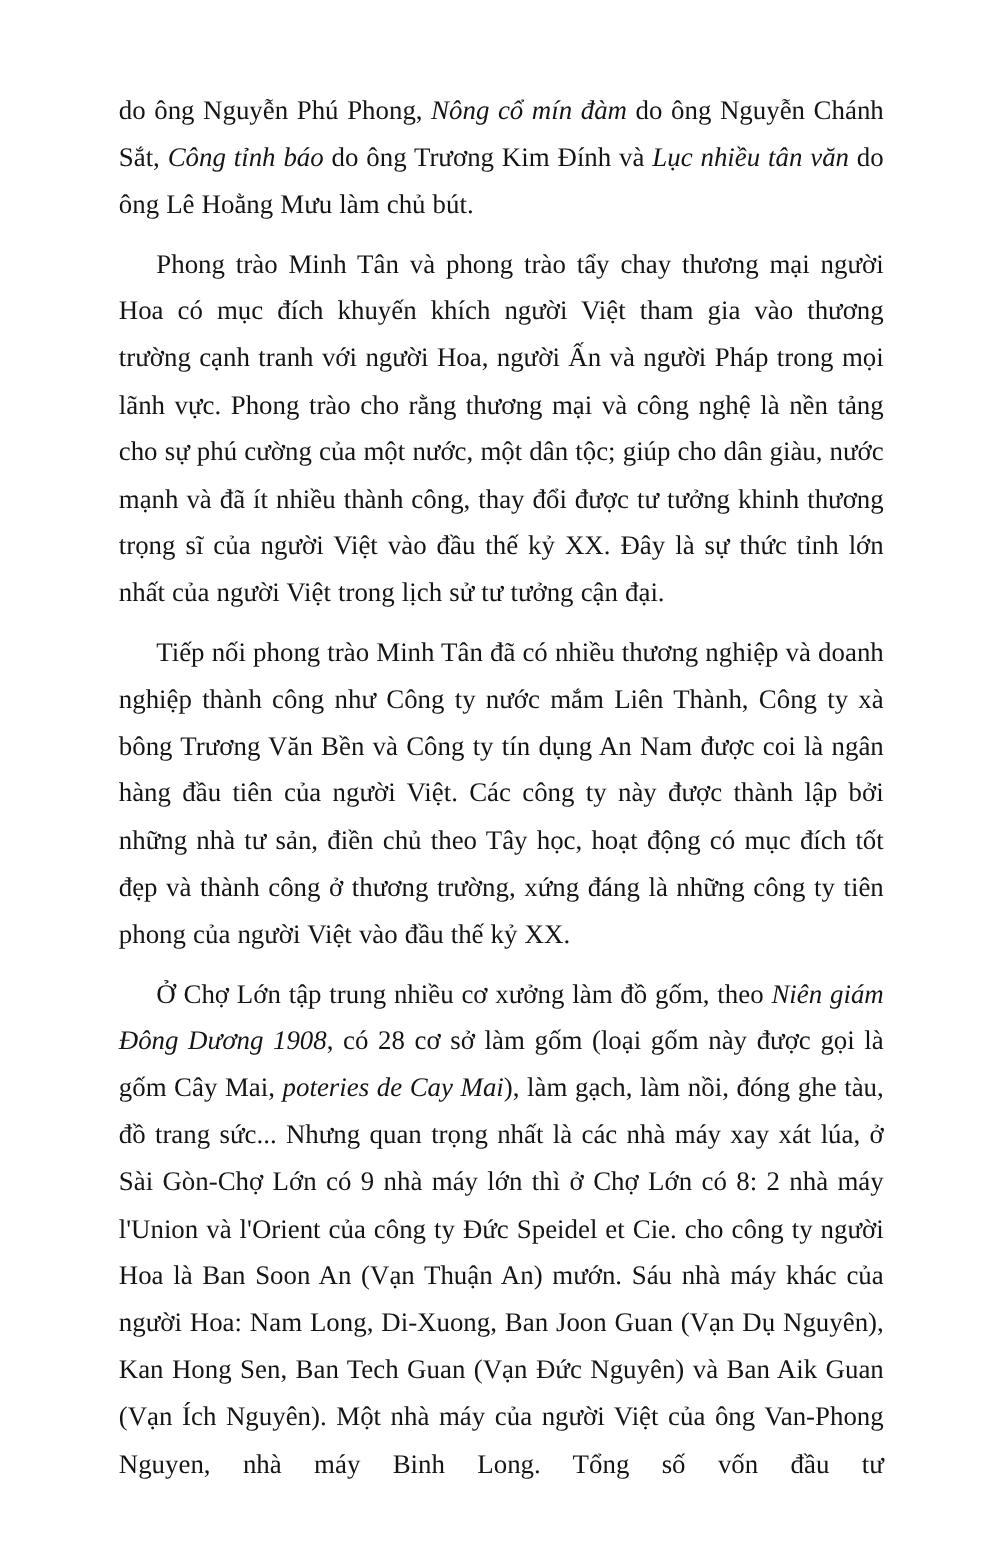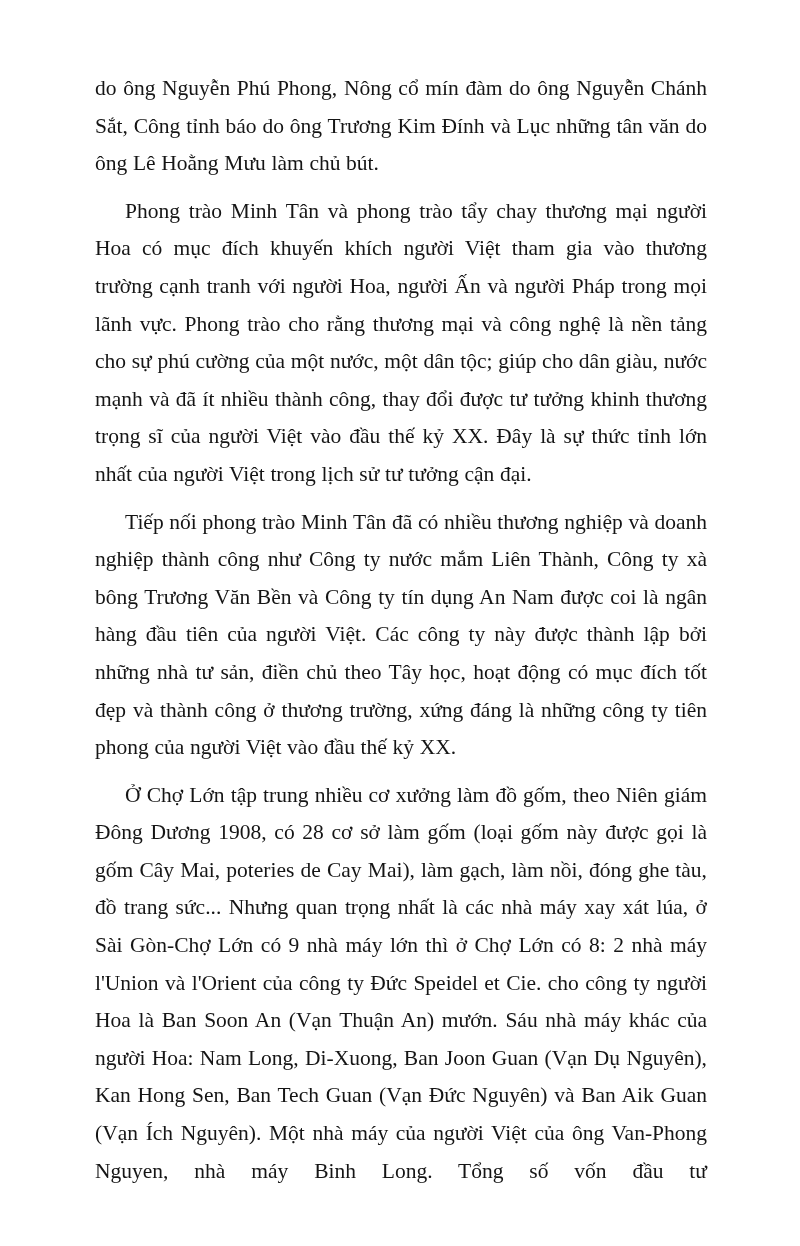--- a/index.html
+++ b/index.html
@@ -33,20 +33,21 @@
     hyphens: none;
     word-spacing: 0.3px;
   }
   .para:last-of-type {
     margin-bottom: 0;
   }
   .para.indent {
     text-indent: 30px;
   }
   .para .it {
+    font-style: italic;
     margin-top: 28px;
   }
   
   .para.continues {
     text-align-last: justify;
   }
   .footer {
     position: absolute;
     left: 95px;
     top: 1138px;
@@ -79,20 +80,20 @@
     letter-spacing: 0.1px;
     word-spacing: 1.2px;
   }
 </style>
 </head>
 <body>
 
 <div class="page" style="background: rgb(255, 255, 255);">
 
   <div class="text-column">
-    <p class="para" id="p1" style="color: rgb(21, 21, 21);"><span>do ông Nguyễn Phú Phong, </span><span class="it">Nông cổ mín đàm</span><span> do ông Nguyễn Chánh Sắt, </span><span class="it">Công tỉnh báo</span><span> do ông Trương Kim Đính và </span><span class="it">Lục những tân văn</span><span> do ông Lê Hoằng Mưu làm chủ bút.</span></p>
+    <p class="para" id="p1" style="color: rgb(21, 21, 21);"><span>do ông Nguyễn Phú Phong, </span><span class="it">Nông cổ mín đàm</span><span> do ông Nguyễn Chánh Sắt, </span><span class="it">Công tỉnh báo</span><span> do ông Trương Kim Đính và </span><span class="it">Lục nhiều tân văn</span><span> do ông Lê Hoằng Mưu làm chủ bút.</span></p>
     <p class="para indent" id="p2" style="color: rgb(21, 21, 21);"><span>Phong trào Minh Tân và phong trào tẩy chay thương mại người Hoa có mục đích khuyến khích người Việt tham gia vào thương trường cạnh tranh với người Hoa, người Ấn và người Pháp trong mọi lãnh vực. Phong trào cho rằng thương mại và công nghệ là nền tảng cho sự phú cường của một nước, một dân tộc; giúp cho dân giàu, nước mạnh và đã ít nhiều thành công, thay đổi được tư tưởng khinh thương trọng sĩ của người Việt vào đầu thế kỷ XX. Đây là sự thức tỉnh lớn nhất của người Việt trong lịch sử tư tưởng cận đại.</span></p>
     <p class="para indent" id="p3" style="color: rgb(21, 21, 21);"><span>Tiếp nối phong trào Minh Tân đã có nhiều thương nghiệp và doanh nghiệp thành công như Công ty nước mắm Liên Thành, Công ty xà bông Trương Văn Bền và Công ty tín dụng An Nam được coi là ngân hàng đầu tiên của người Việt. Các công ty này được thành lập bởi những nhà tư sản, điền chủ theo Tây học, hoạt động có mục đích tốt đẹp và thành công ở thương trường, xứng đáng là những công ty tiên phong của người Việt vào đầu thế kỷ XX.</span></p>
     <p class="para indent continues" id="p4" style="color: rgb(21, 21, 21);"><span>Ở Chợ Lớn tập trung nhiều cơ xưởng làm đồ gốm, theo </span><span class="it">Niên giám Đông Dương 1908</span><span>, có 28 cơ sở làm gốm (loại gốm này được gọi là gốm Cây Mai, </span><span class="it">poteries de Cay Mai</span><span>), làm gạch, làm nồi, đóng ghe tàu, đồ trang sức... Nhưng quan trọng nhất là các nhà máy xay xát lúa, ở Sài Gòn-Chợ Lớn có 9 nhà máy lớn thì ở Chợ Lớn có 8: 2 nhà máy l'Union và l'Orient của công ty Đức Speidel et Cie. cho công ty người Hoa là Ban Soon An (Vạn Thuận An) mướn. Sáu nhà máy khác của người Hoa: Nam Long, Di-Xuong, Ban Joon Guan (Vạn Dụ Nguyên), Kan Hong Sen, Ban Tech Guan (Vạn Đức Nguyên) và Ban Aik Guan (Vạn Ích Nguyên). Một nhà máy của người Việt của ông Van-Phong Nguyen, nhà máy Binh Long. Tổng số vốn đầu tư</span></p>
   </div>
 
 
 </div>
 
 </body></html>

